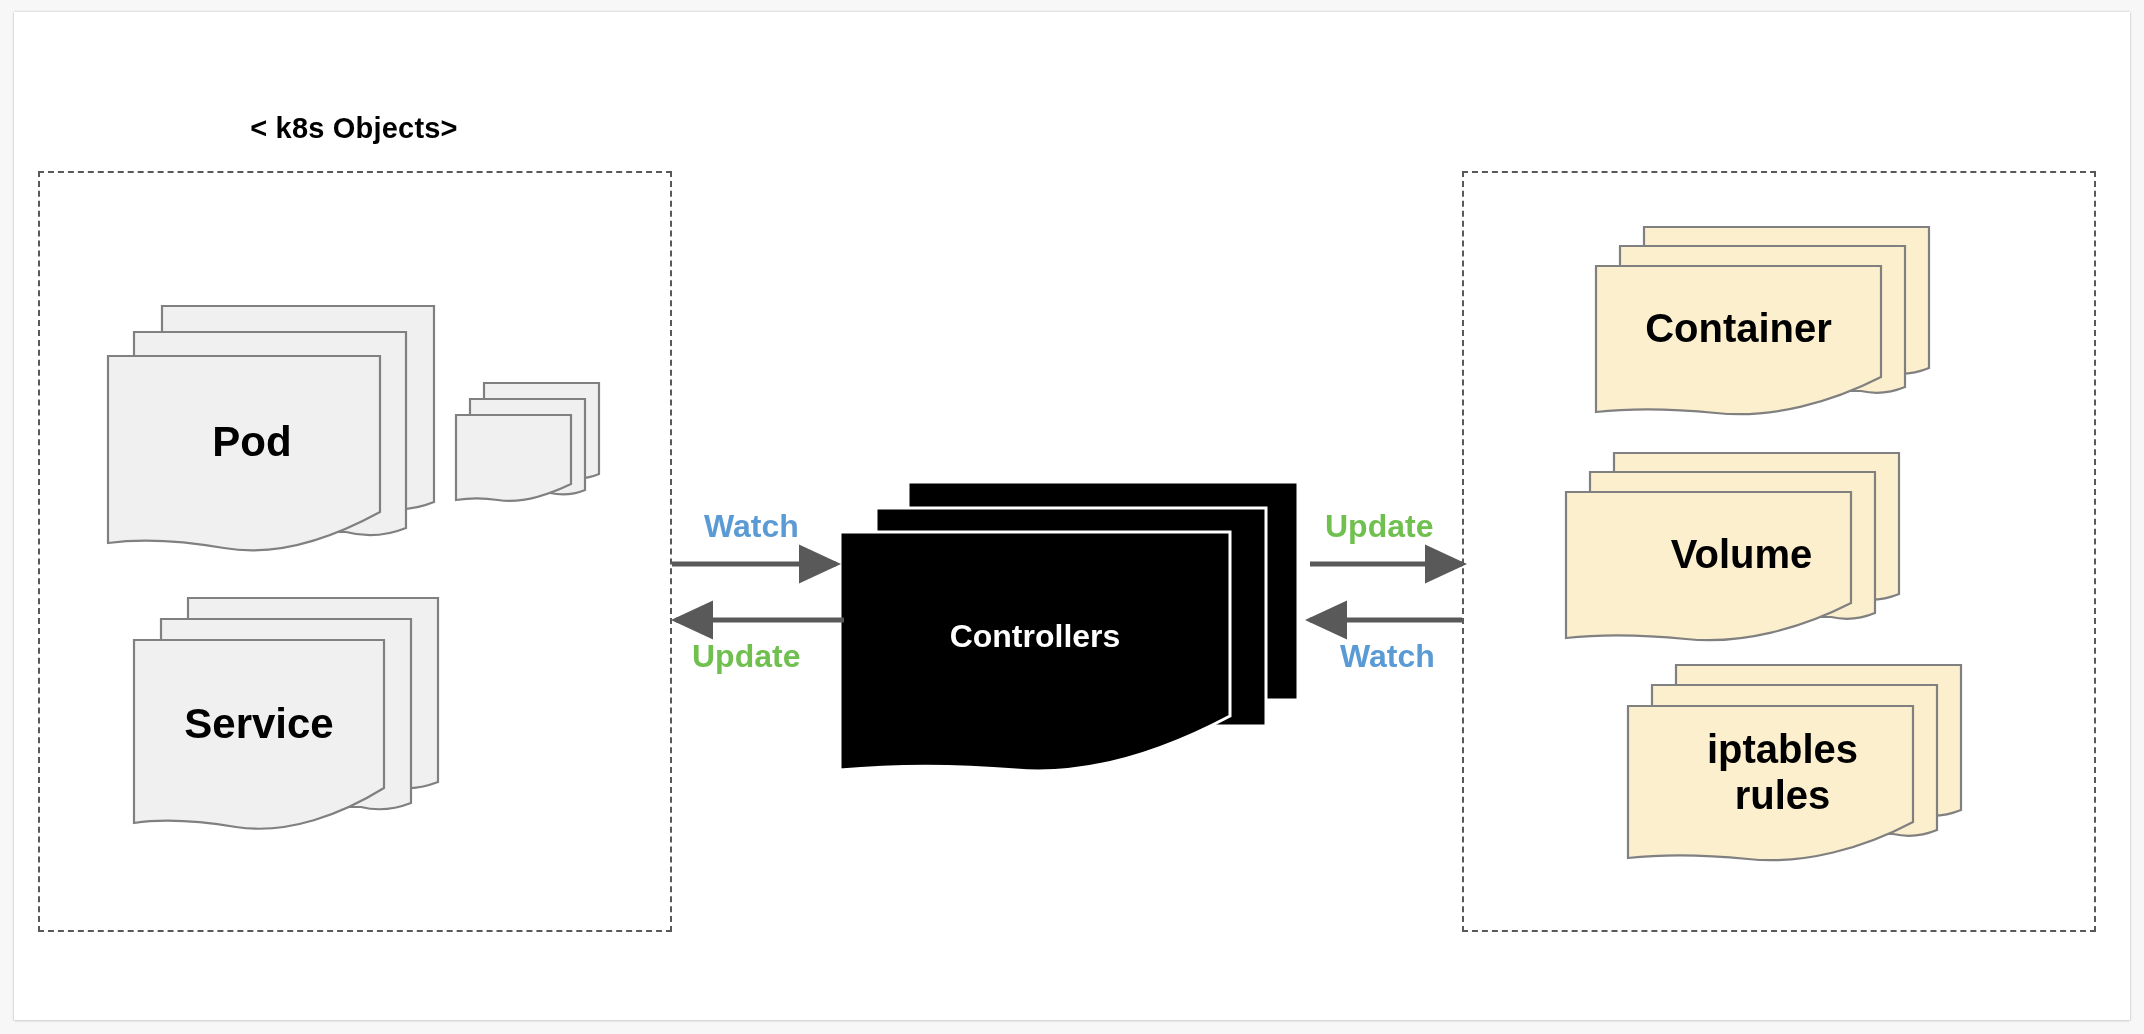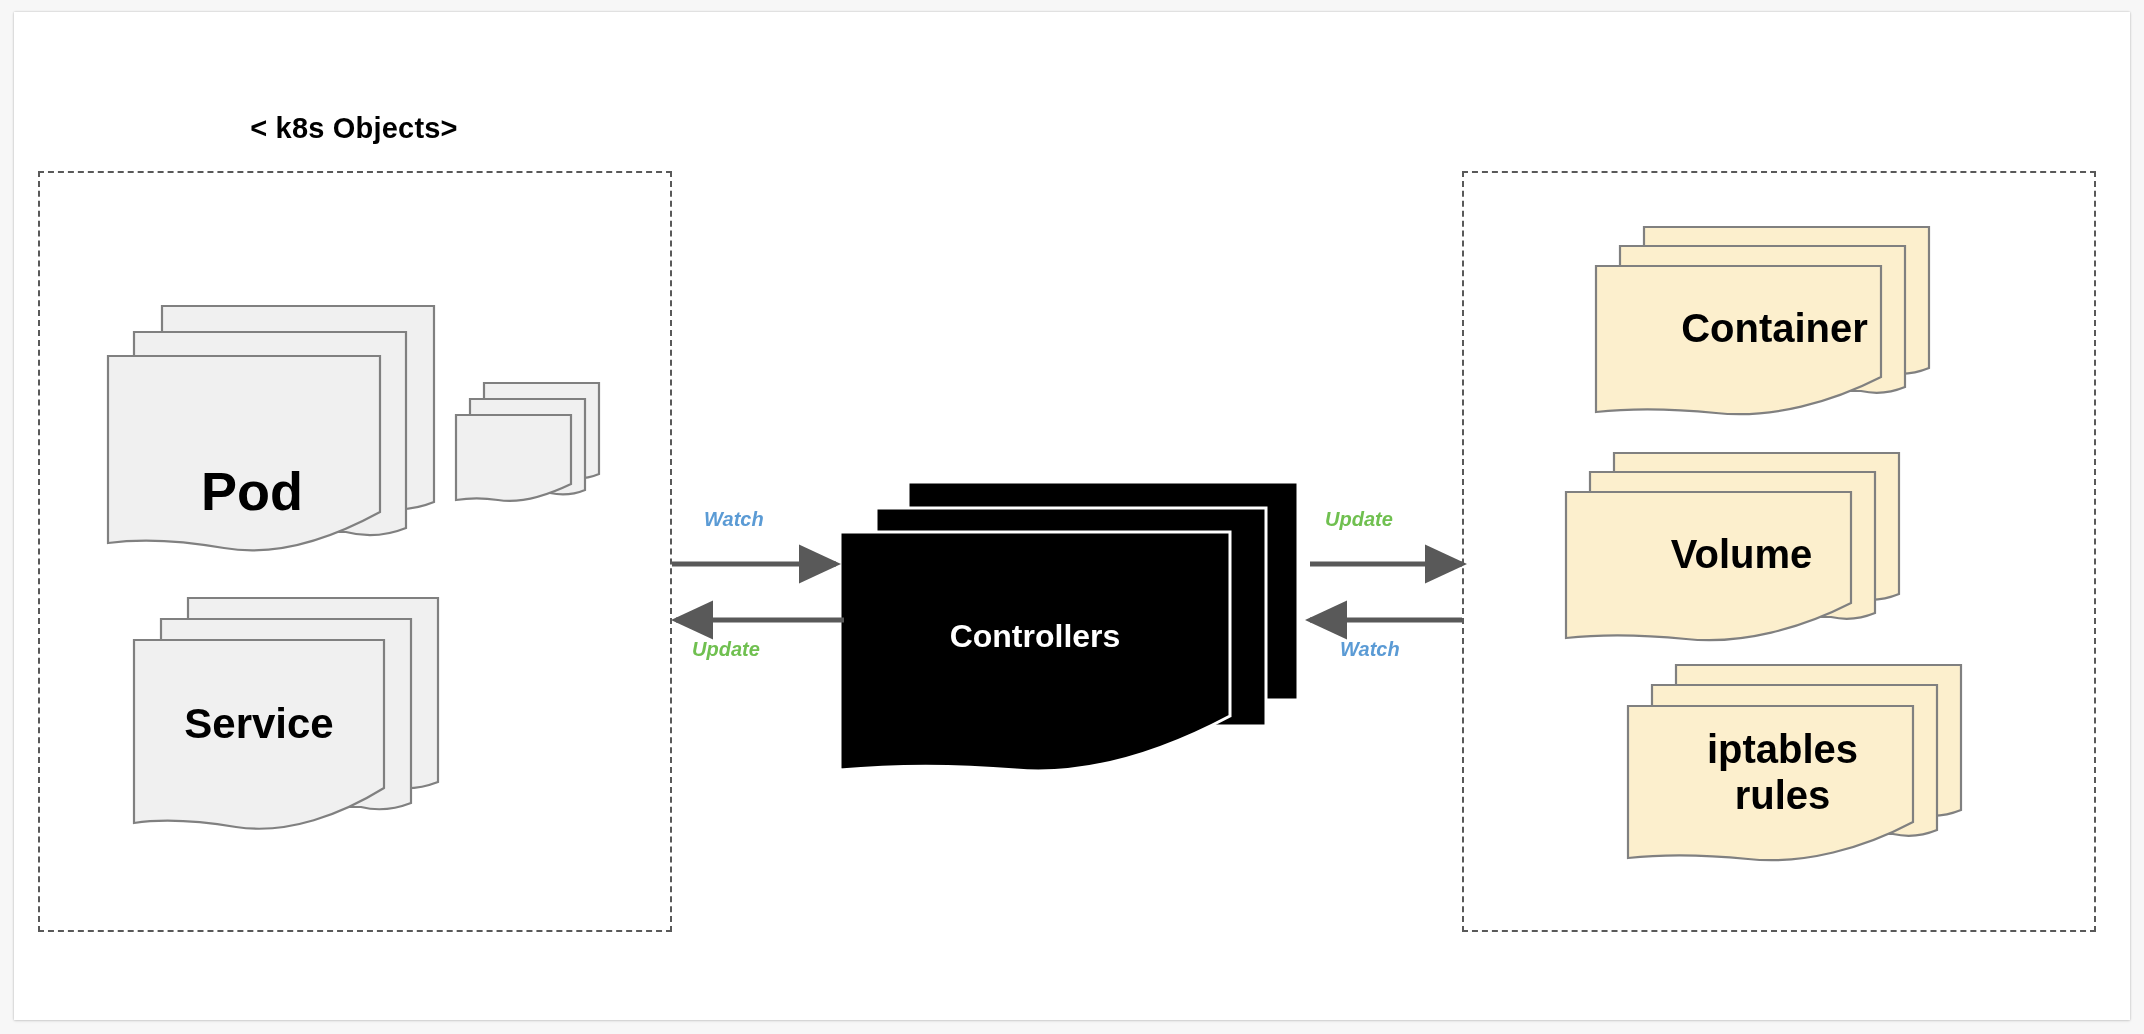--- a/index.html
+++ b/index.html
@@ -74,22 +74,21 @@
     position: absolute;
     left: 0;
     top: 0;
     width: 2144px;
     height: 1034px;
     pointer-events: none;
   }
   .flow-label {
     position: absolute;
     font-weight: bold;
-    font-style: italic;
-    font-size: 20px;
+    font-size: 32px;
     white-space: nowrap;
     font-family: "Liberation Sans", sans-serif;
   }
 </style>
 </head>
 <body>
 
 <div id="canvas">
 
   <div class="page-sheet"></div>
@@ -105,21 +104,21 @@
     <svg width="350" height="250" viewBox="0 0 350 250">
 
       <path d="M 58 6 L 330 6 L 330 202 Q 300 214 270 206 L 58 206 Z" fill="#F0F0F0" stroke="#808080" stroke-width="2.2"></path>
 
       <path d="M 30 32 L 302 32 L 302 228 Q 272 240 242 232 L 30 232 Z" fill="#F0F0F0" stroke="#808080" stroke-width="2.2"></path>
 
       <path d="M 4 56 L 276 56 L 276 212
                C 232 236 176 258 120 248
                C 80 241 40 238 4 243 Z" fill="#F0F0F0" stroke="#808080" stroke-width="2.2"></path>
     </svg>
-    <div class="card-label" style="left:4px; top:118px; width:288px; font-size:54px;margin-top:42px;">Pod</div>
+    <div class="card-label" style="left:4px; top:118px; width:288px; font-size:42px;">Pod</div>
   </div>
 
   <div class="card-stack" style="left:452px; top:378px; width:160px; height:130px;">
     <svg width="160" height="130" viewBox="0 0 160 130">
       <path d="M 32 5 L 147 5 L 147 96 Q 130 103 112 99 L 32 99 Z" fill="#F0F0F0" stroke="#808080" stroke-width="2.2"></path>
       <path d="M 18 21 L 133 21 L 133 112 Q 116 119 98 115 L 18 115 Z" fill="#F0F0F0" stroke="#808080" stroke-width="2.2"></path>
       <path d="M 4 37 L 119 37 L 119 106
                C 96 117 70 126 46 122
                C 32 120 17 120 4 122 Z" fill="#F0F0F0" stroke="#808080" stroke-width="2.2"></path>
     </svg>
@@ -152,21 +151,21 @@
   </div>
 
   <div class="card-stack" style="left:1592px; top:222px; width:360px; height:200px;">
     <svg width="360" height="200" viewBox="0 0 360 200">
       <path d="M 52 5 L 337 5 L 337 146 Q 315 155 293 150 L 52 150 Z" fill="#FCEFCD" stroke="#808080" stroke-width="2.2"></path>
       <path d="M 28 24 L 313 24 L 313 165 Q 291 174 269 169 L 28 169 Z" fill="#FCEFCD" stroke="#808080" stroke-width="2.2"></path>
       <path d="M 4 44 L 289 44 L 289 155
                C 240 180 180 197 124 191
                C 84 187 40 186 4 190 Z" fill="#FCEFCD" stroke="#808080" stroke-width="2.2"></path>
     </svg>
-    <div class="card-label" style="left:4px; top:83px; width:285px; font-size:40px;margin-left:36px;">Container</div>
+    <div class="card-label" style="left:4px; top:83px; width:285px; font-size:40px;">Container</div>
   </div>
 
   <div class="card-stack" style="left:1562px; top:448px; width:360px; height:200px;">
     <svg width="360" height="200" viewBox="0 0 360 200">
       <path d="M 52 5 L 337 5 L 337 146 Q 315 155 293 150 L 52 150 Z" fill="#FCEFCD" stroke="#808080" stroke-width="2.2"></path>
       <path d="M 28 24 L 313 24 L 313 165 Q 291 174 269 169 L 28 169 Z" fill="#FCEFCD" stroke="#808080" stroke-width="2.2"></path>
       <path d="M 4 44 L 289 44 L 289 155
                C 240 180 180 197 124 191
                C 84 187 40 186 4 190 Z" fill="#FCEFCD" stroke="#808080" stroke-width="2.2"></path>
     </svg>

